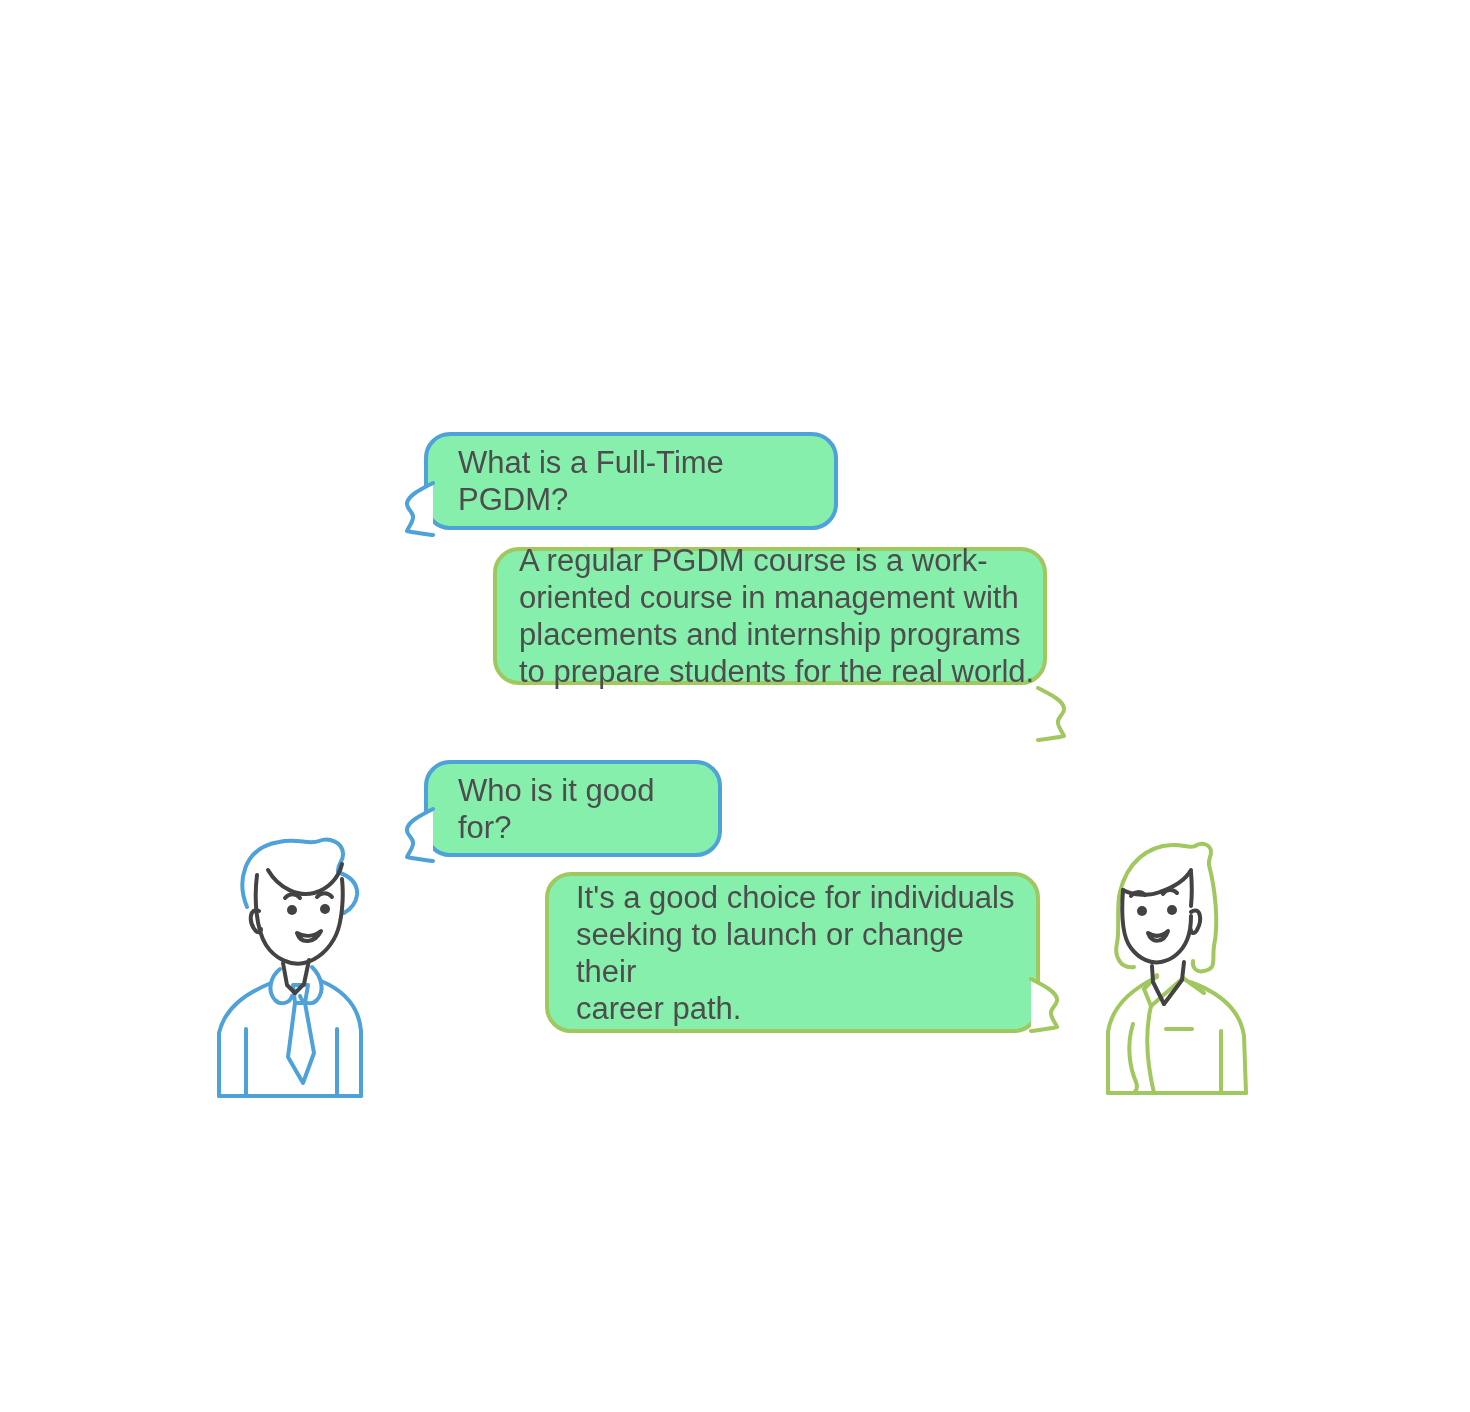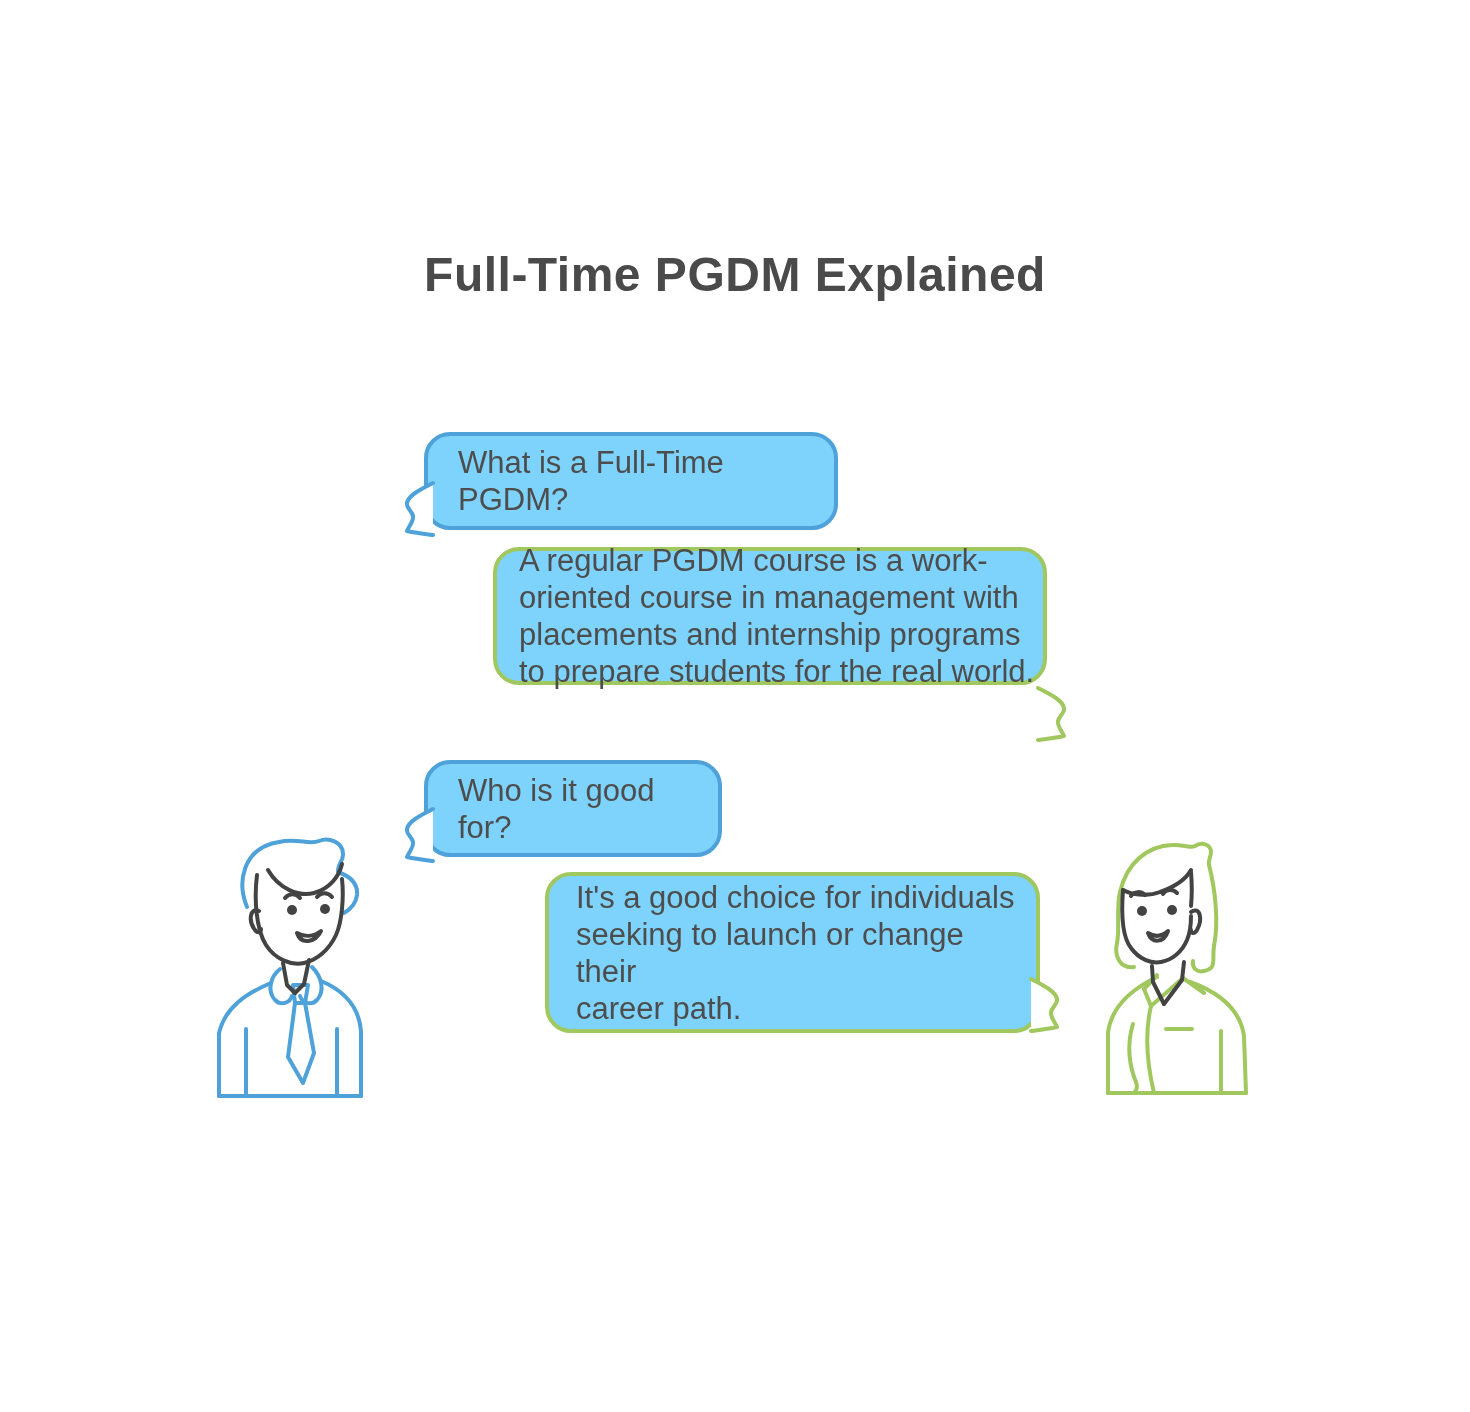--- a/index.html
+++ b/index.html
@@ -11,21 +11,21 @@
     overflow:hidden;
   }
   .title{
     position:absolute;top:247px;left:0;width:100%;
     text-align:center;
     font-size:48px;font-weight:700;color:#4A4A4A;
     letter-spacing:0.5px;
   }
   .bubble{
     position:absolute;
-    background:#7dd3fc;
+    background:#86efac;
     border:4px solid;
     border-radius:26px;
     display:flex;align-items:center;
     box-sizing:border-box;
     font-size:31px;color:#4D4D4D;line-height:37px;
     white-space:pre-line;
   }
   .bubble.blue{border-color:#4EA2D9;}
   .bubble.green{border-color:#A1C75F;}
   .bubble .tail{position:absolute;overflow:visible;}
@@ -46,21 +46,20 @@
   .stroke-green{stroke:#A1C75F;}
   .stroke-dark{stroke:#434343;}
   .fill-dark{fill:#434343;stroke:none;}
   .mouth{fill:#fff;stroke:#434343;}
 </style>
 </head>
 <body>
 
 <div class="canvas">
 
-  <div class="title">Full-Time PGDM Explained</div>
 
   <div class="bubble blue bubble-1">
     <svg class="tail left blue-t" width="30" height="56" viewBox="0 0 30 56" style="top:44px;">
       <path d="M29,3 C15,10 4,16 3,23 C2,28 8,31 9,36 C10,41 5,46 3,51 C12,53 21,54 29,55"></path>
     </svg>
     <span>What is a Full-Time PGDM?</span>
   </div>
 
   <div class="bubble green bubble-2">
     <svg class="tail right green-t" width="30" height="56" viewBox="0 0 30 56" style="top:134px;">

